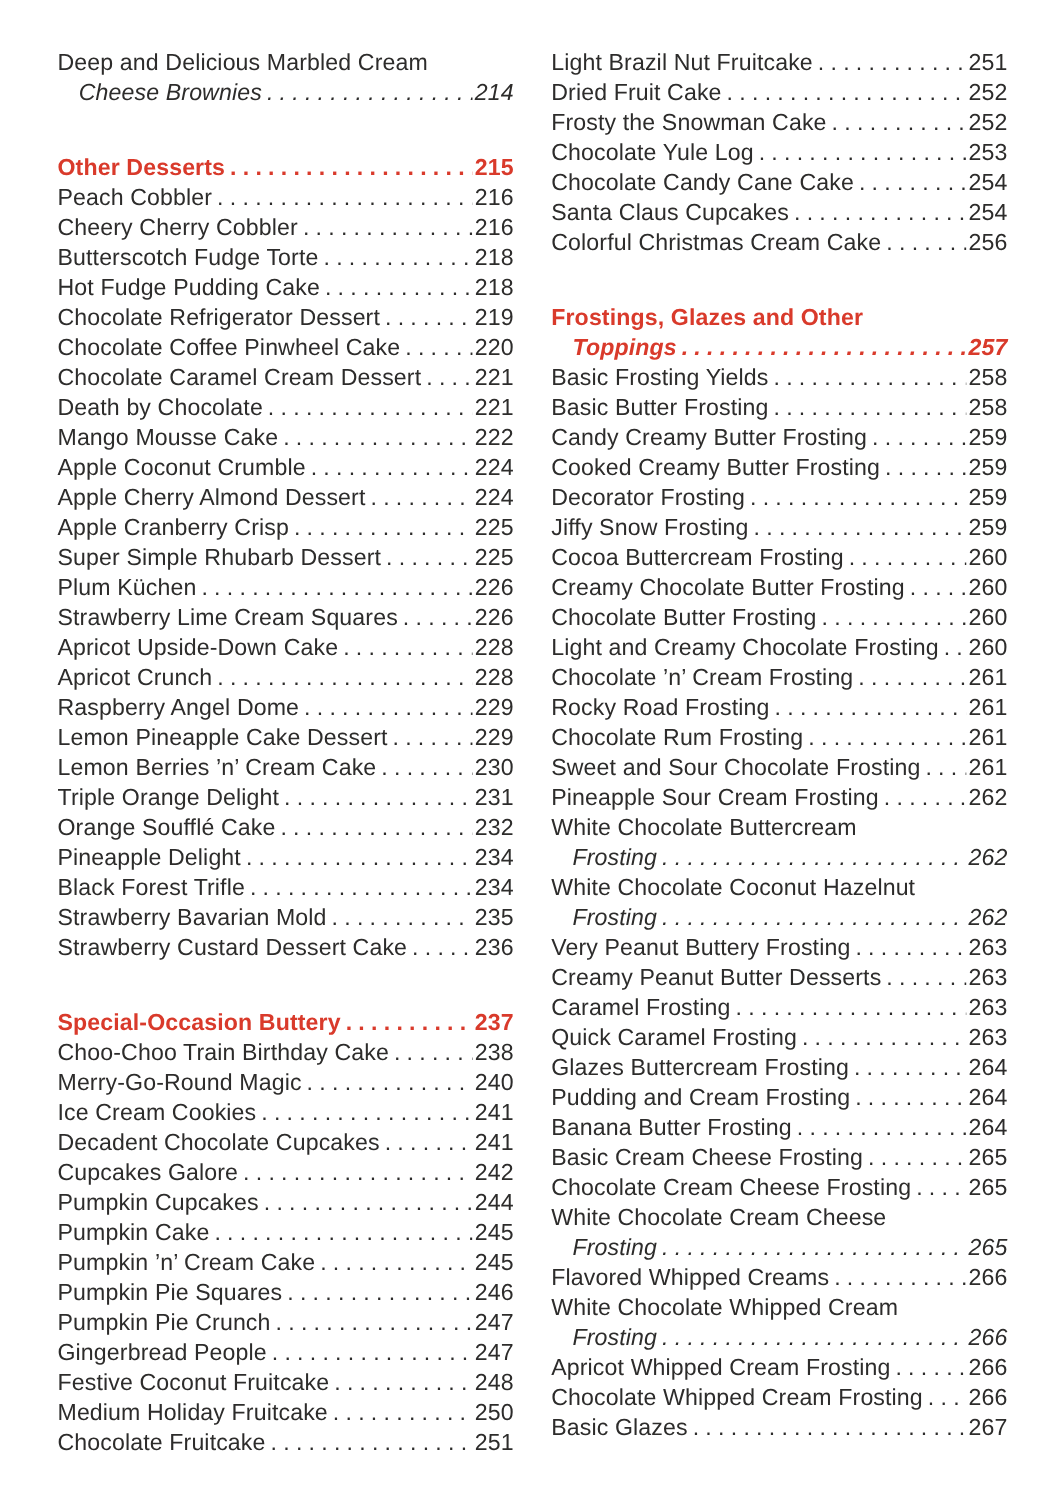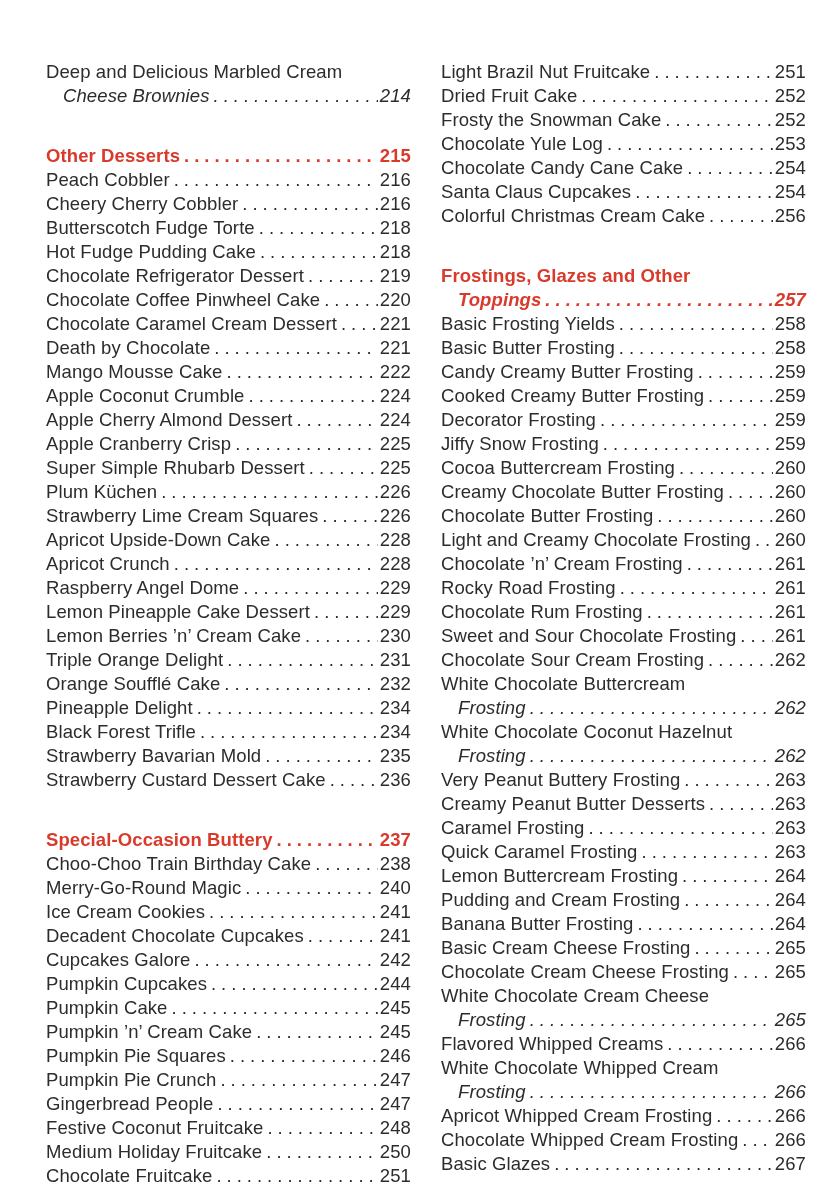--- a/index.html
+++ b/index.html
@@ -8,21 +8,21 @@
     height: 1200px;
     background: #ffffff;
     font-family: "Liberation Sans", sans-serif;
     color: #2d2c2b;
     overflow: hidden;
   }
   .page {
     box-sizing: border-box;
     width: 840px;
     height: 1200px;
-    padding: 60px 34px 20px 46px;
+    padding: 38px 34px 20px 46px;
     display: flex;
     gap: 30px;
   }
   .col {
     flex: 1;
     min-width: 0;
     font-size: 18.5px;
     line-height: 24px;
     letter-spacing: 0.1px;
   }
@@ -511,21 +511,21 @@
       </div>
       <div class="block entry">
         <div class="line leader">
           <span class="t">Sweet and Sour Chocolate Frosting</span>
           <span class="dots"></span>
           <span class="pg">261</span>
         </div>
       </div>
       <div class="block entry">
         <div class="line leader">
-          <span class="t">Chocolate Sour Cream Frosting</span>
+          <span class="t">Pineapple Sour Cream Frosting</span>
           <span class="dots"></span>
           <span class="pg">262</span>
         </div>
       </div>
       <div class="block entry">
         <div class="line">White Chocolate Buttercream</div>
         <div class="line cont leader">
           <span class="t">Frosting</span>
           <span class="dots"></span>
           <span class="pg">262</span>
@@ -562,21 +562,21 @@
       </div>
       <div class="block entry">
         <div class="line leader">
           <span class="t">Quick Caramel Frosting</span>
           <span class="dots"></span>
           <span class="pg">263</span>
         </div>
       </div>
       <div class="block entry">
         <div class="line leader">
-          <span class="t">Lemon Buttercream Frosting</span>
+          <span class="t">Glazes Buttercream Frosting</span>
           <span class="dots"></span>
           <span class="pg">264</span>
         </div>
       </div>
       <div class="block entry">
         <div class="line leader">
           <span class="t">Pudding and Cream Frosting</span>
           <span class="dots"></span>
           <span class="pg">264</span>
         </div>

